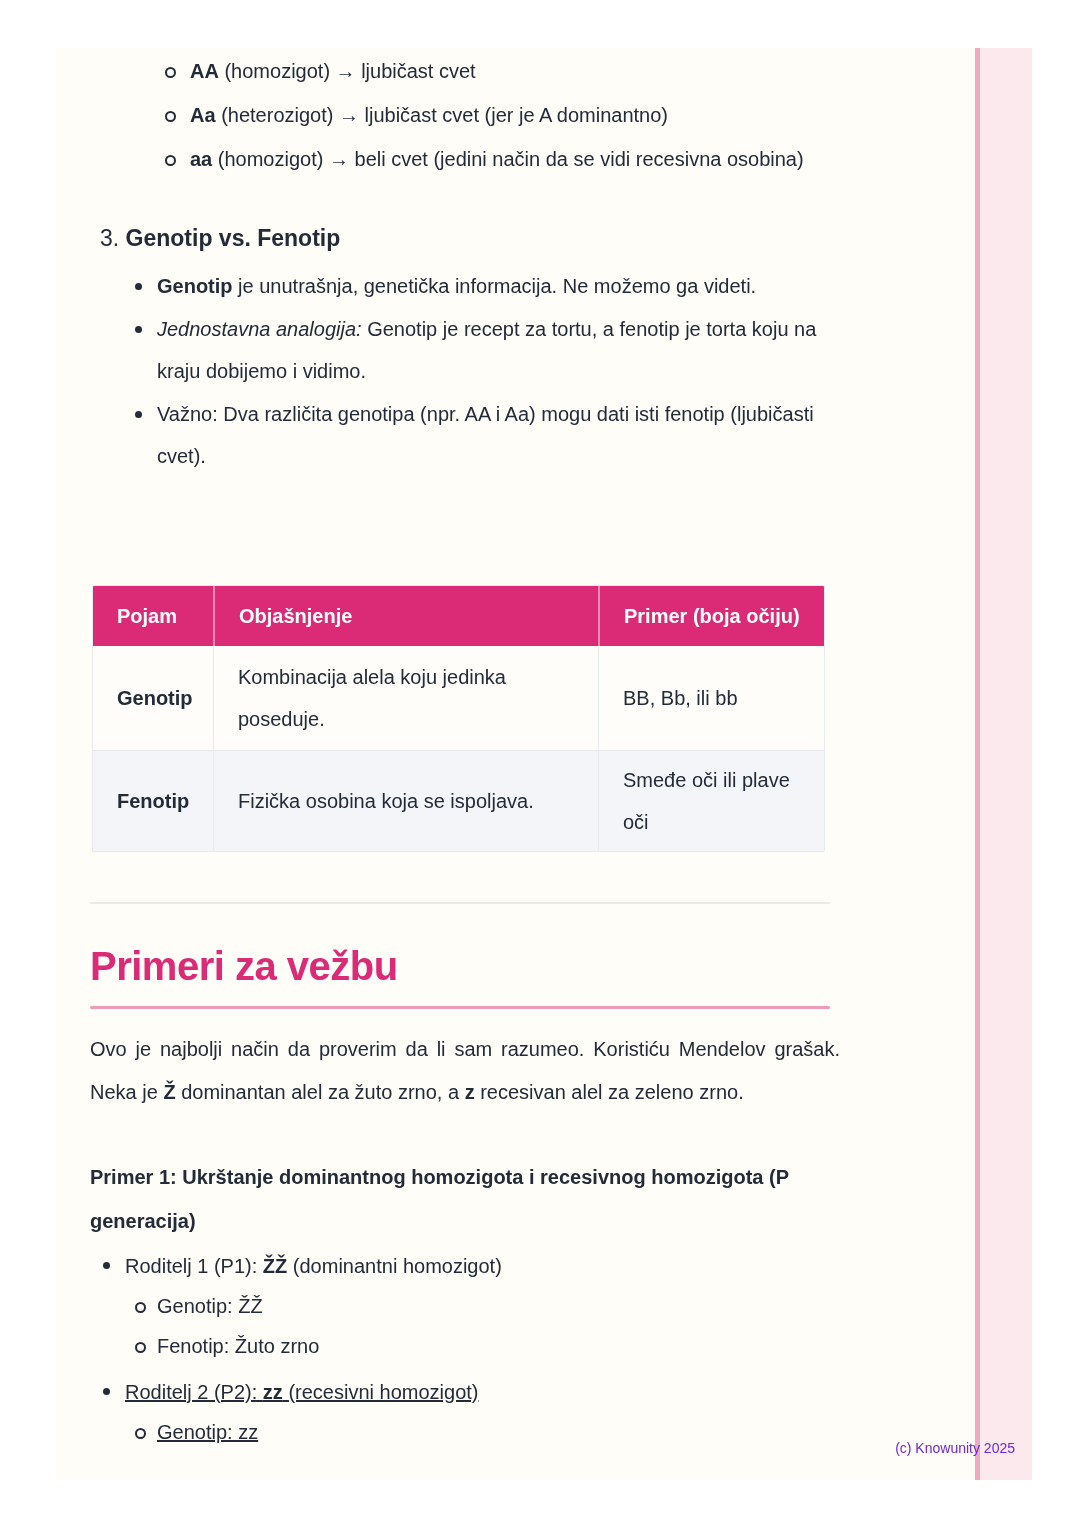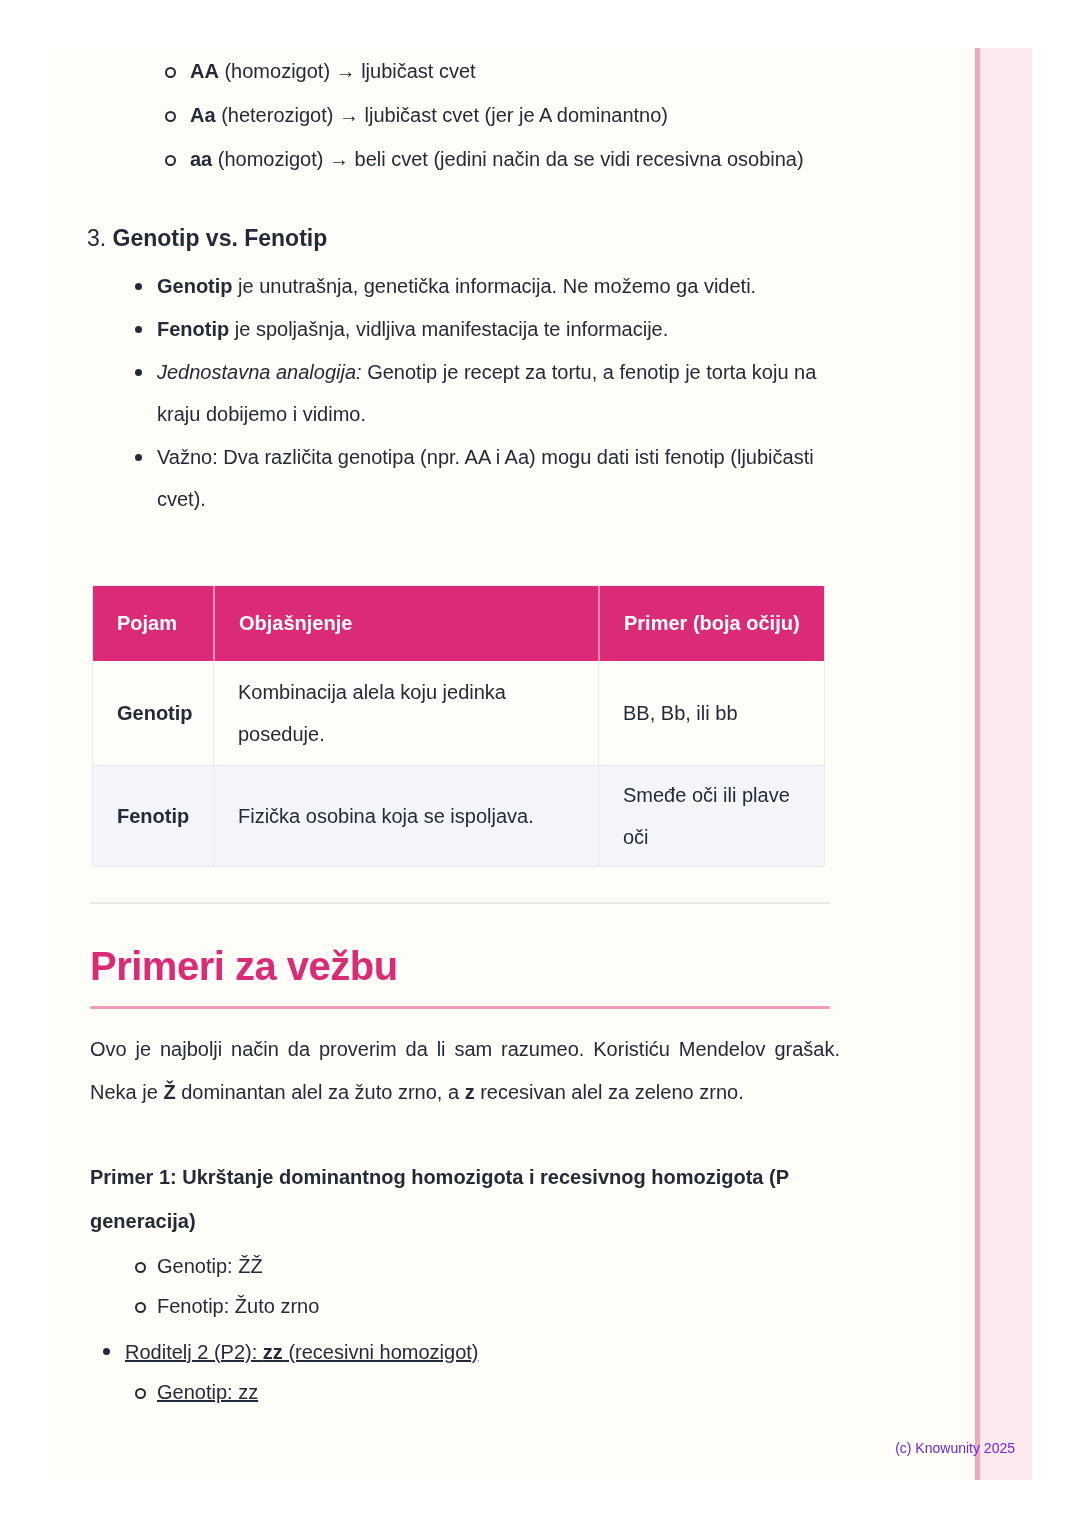--- a/index.html
+++ b/index.html
@@ -18,32 +18,32 @@
   
   .li{position:relative;}
   .mk-dot{position:absolute;width:7px;height:7px;border-radius:50%;background:#242b38;}
   .mk-ring{position:absolute;width:7px;height:7px;border-radius:50%;border:2px solid #242b38;background:transparent;}
 
   
   .intro-list{position:absolute;left:100px;top:2px;width:675px;font-size:20px;line-height:42px;}
   .intro-list .li{padding-left:35px;margin-bottom:2px;}
   .intro-list .mk-ring{left:10px;top:17px;}
 
-  .sec3{position:absolute;left:32px;top:177px;font-size:23px;}
+  .sec3{position:absolute;left:45px;top:177px;font-size:23px;}
   .sec3 .num{font-weight:normal;}
   .sec3 .ttl{font-weight:bold;}
 
   .bullets{position:absolute;left:80px;top:217px;width:707px;font-size:20px;line-height:42px;}
   .bullets .li{padding-left:22px;margin-bottom:1px;}
   .bullets .mk-dot{left:0px;top:18px;}
   .bullets i{font-style:italic;}
 
   
   .tbl{position:absolute;left:37px;top:537px;width:733px;border:1px solid #e8eaee;border-radius:2px;overflow:hidden;box-sizing:border-box;}
-  .thead{display:flex;background:#db2b76;height:75px;align-items:center;}
+  .thead{display:flex;background:#db2b76;height:60px;align-items:center;}
   .th{color:#ffffff;font-weight:bold;font-size:20px;padding-left:24px;box-sizing:border-box;}
   .c1{width:120px;flex:0 0 120px;}
   .c2{width:385px;flex:0 0 385px;}
   .c3{flex:1 1 auto;}
   .thead .c2,.thead .c3{border-left:2px solid rgba(255,255,255,0.45);height:100%;display:flex;align-items:center;}
   .trow{display:flex;}
   .trow.r1{height:104px;background:#fefdf9;}
   .trow.r2{height:100px;background:#f4f5f8;border-top:1px solid #e8eaee;}
   .td{display:flex;align-items:center;font-size:20px;line-height:42px;padding-left:24px;padding-right:14px;box-sizing:border-box;}
   .trow .c2,.trow .c3{border-left:1px solid #e8eaee;}
@@ -91,24 +91,20 @@
     <span class="num">3. </span><span class="ttl">Genotip vs. Fenotip</span>
   </div>
 
   <div class="bullets">
     <div class="li">
       <span class="mk-dot"></span>
       <span><b>Genotip</b><i></i><span> je unutrašnja, genetička informacija. Ne možemo ga videti.</span></span>
     </div>
     <div class="li">
       <span class="mk-dot"></span>
-      <span><b>Fenotip</b><i></i><span> je spoljašnja, vidljiva manifestacija te informacije.</span></span>
-    </div>
-    <div class="li">
-      <span class="mk-dot"></span>
       <span><b></b><i>Jednostavna analogija:</i><span> Genotip je recept za tortu, a fenotip je torta koju na kraju dobijemo i vidimo.</span></span>
     </div>
     <div class="li">
       <span class="mk-dot"></span>
       <span><b></b><i></i><span>Važno: Dva različita genotipa (npr. AA i Aa) mogu dati isti fenotip (ljubičasti cvet).</span></span>
     </div>
   </div>
 
   <div class="tbl">
     <div class="thead">
@@ -134,20 +130,24 @@
   <div class="h1-rule"></div>
 
   <div class="para">
     <span>Ovo je najbolji način da proverim da li sam razumeo. Koristiću Mendelov grašak. Neka je </span><b>Ž</b><span> dominantan alel za žuto zrno, a </span><b>z</b><span> recesivan alel za zeleno zrno.</span>
   </div>
 
   <div class="primer-h">Primer 1: Ukrštanje dominantnog homozigota i recesivnog homozigota (P generacija)</div>
 
   <div class="parents">
     <div class="grp1">
+      <div class="p-item">
+        <span class="mk-dot"></span>
+        <span><span>Roditelj 1 (P1): </span><b>ŽŽ</b><span> (dominantni homozigot)</span></span>
+      </div>
       <div class="sub">
         <div class="li">
           <span class="mk-ring"></span>
           <span>Genotip: ŽŽ</span>
         </div>
         <div class="li">
           <span class="mk-ring"></span>
           <span>Fenotip: Žuto zrno</span>
         </div>
       </div>

